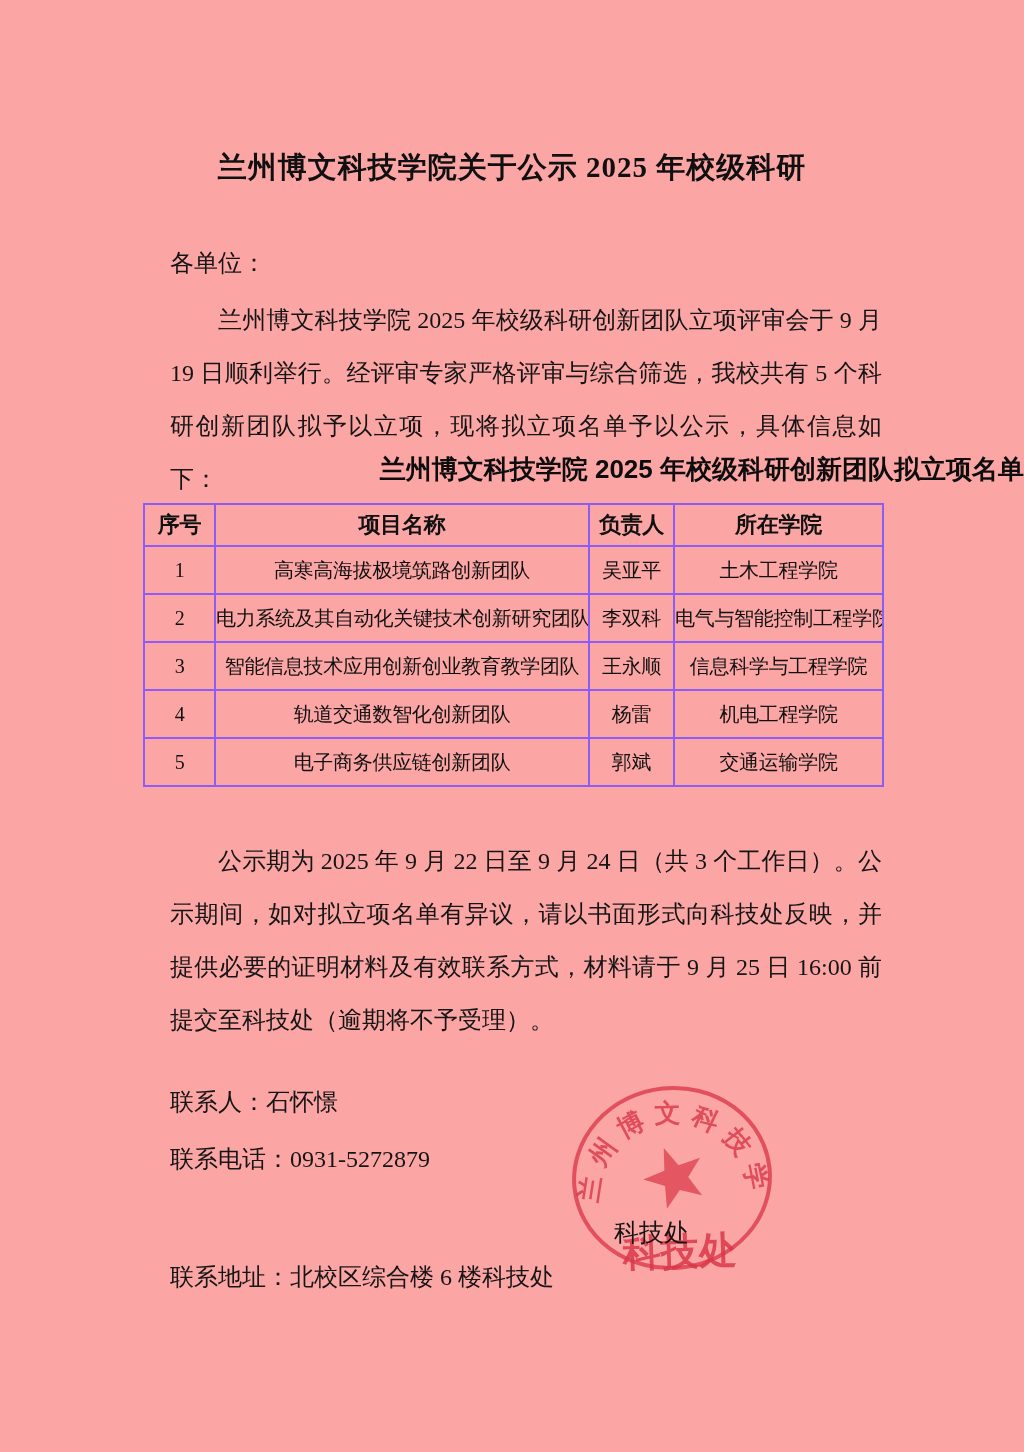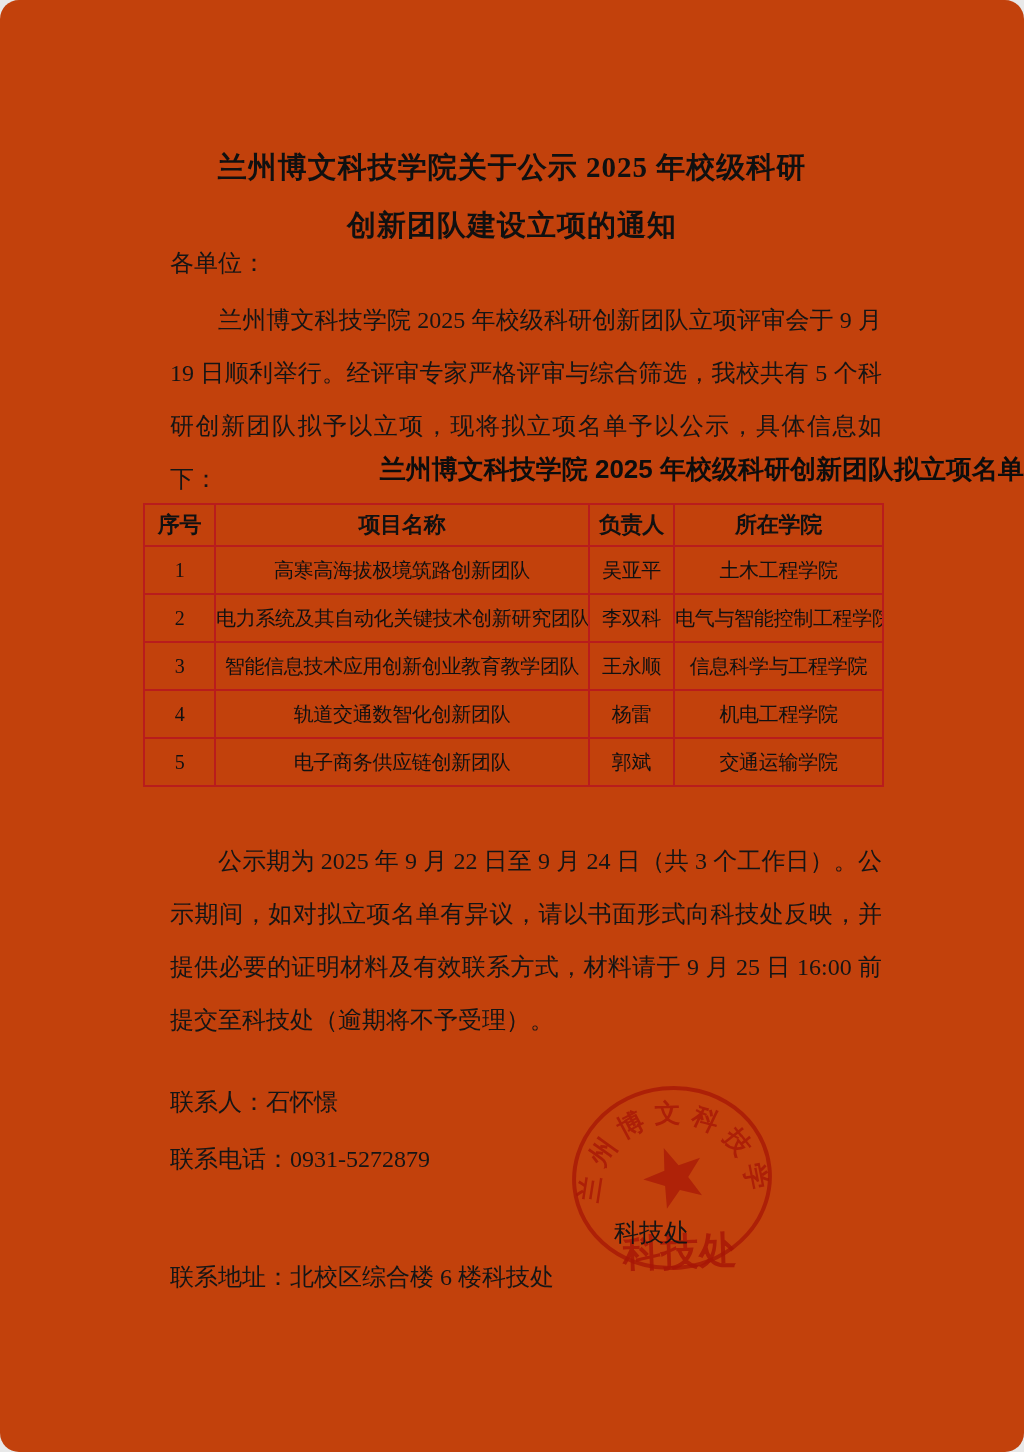--- a/index.html
+++ b/index.html
@@ -1,24 +1,23 @@
 <!DOCTYPE html>
 <html><head>
 <meta charset="utf-8">
 <style>
   html,body { margin:0; padding:0; background:#e8e8e8; }
   .page {
     position:relative;
     width:1024px; height:1452px;
     margin:0 auto;
-    background:#c2410c;
+    background:#fca5a5;
     font-family:"Liberation Serif", serif;
     color:#151515;
     overflow:hidden;
-    border-radius:19px;
   }
   .doc-title {
     position:absolute; top:138px; left:0; width:1024px;
     text-align:center;
     font-size:29px; font-weight:bold; line-height:58px;
     letter-spacing:1px;
     color:#101010;
   }
   .salutation {
     position:absolute; top:247px; left:170px;
@@ -40,21 +39,21 @@
     color:#0d0d0d;
   }
   table.roster {
     position:absolute; top:503px; left:143px;
     width:739px;
     border-collapse:collapse; table-layout:fixed;
     font-family:"Liberation Sans", sans-serif;
     color:#111;
   }
   table.roster th, table.roster td {
-    border:2px solid #b91c1c;
+    border:2px solid #8b5cf6;
     text-align:center; vertical-align:middle;
     padding:0; overflow:hidden; white-space:nowrap;
     letter-spacing:-0.3px;
   }
   table.roster th { height:40px; font-size:22px; font-weight:600; }
   table.roster td { height:46px; font-size:20px; font-weight:500; }
   table.roster td.num {
     font-family:"Liberation Serif", serif;
     font-weight:normal; font-size:20px;
   }
@@ -90,21 +89,20 @@
     font-size:38px; font-weight:bold;
   }
 </style>
 </head>
 <body>
 
 <div class="page">
 
   <div class="doc-title">
     <div>兰州博文科技学院关于公示 2025 年校级科研</div>
-    <div>创新团队建设立项的通知</div>
   </div>
 
   <div class="salutation">各单位：</div>
 
   <div class="para" id="para-intro">兰州博文科技学院 2025 年校级科研创新团队立项评审会于 9 月 19 日顺利举行。经评审专家严格评审与综合筛选，我校共有 5 个科研创新团队拟予以立项，现将拟立项名单予以公示，具体信息如下：</div>
 
   <div class="table-title">兰州博文科技学院 2025 年校级科研创新团队拟立项名单</div>
 
   <table class="roster">
     <colgroup>

